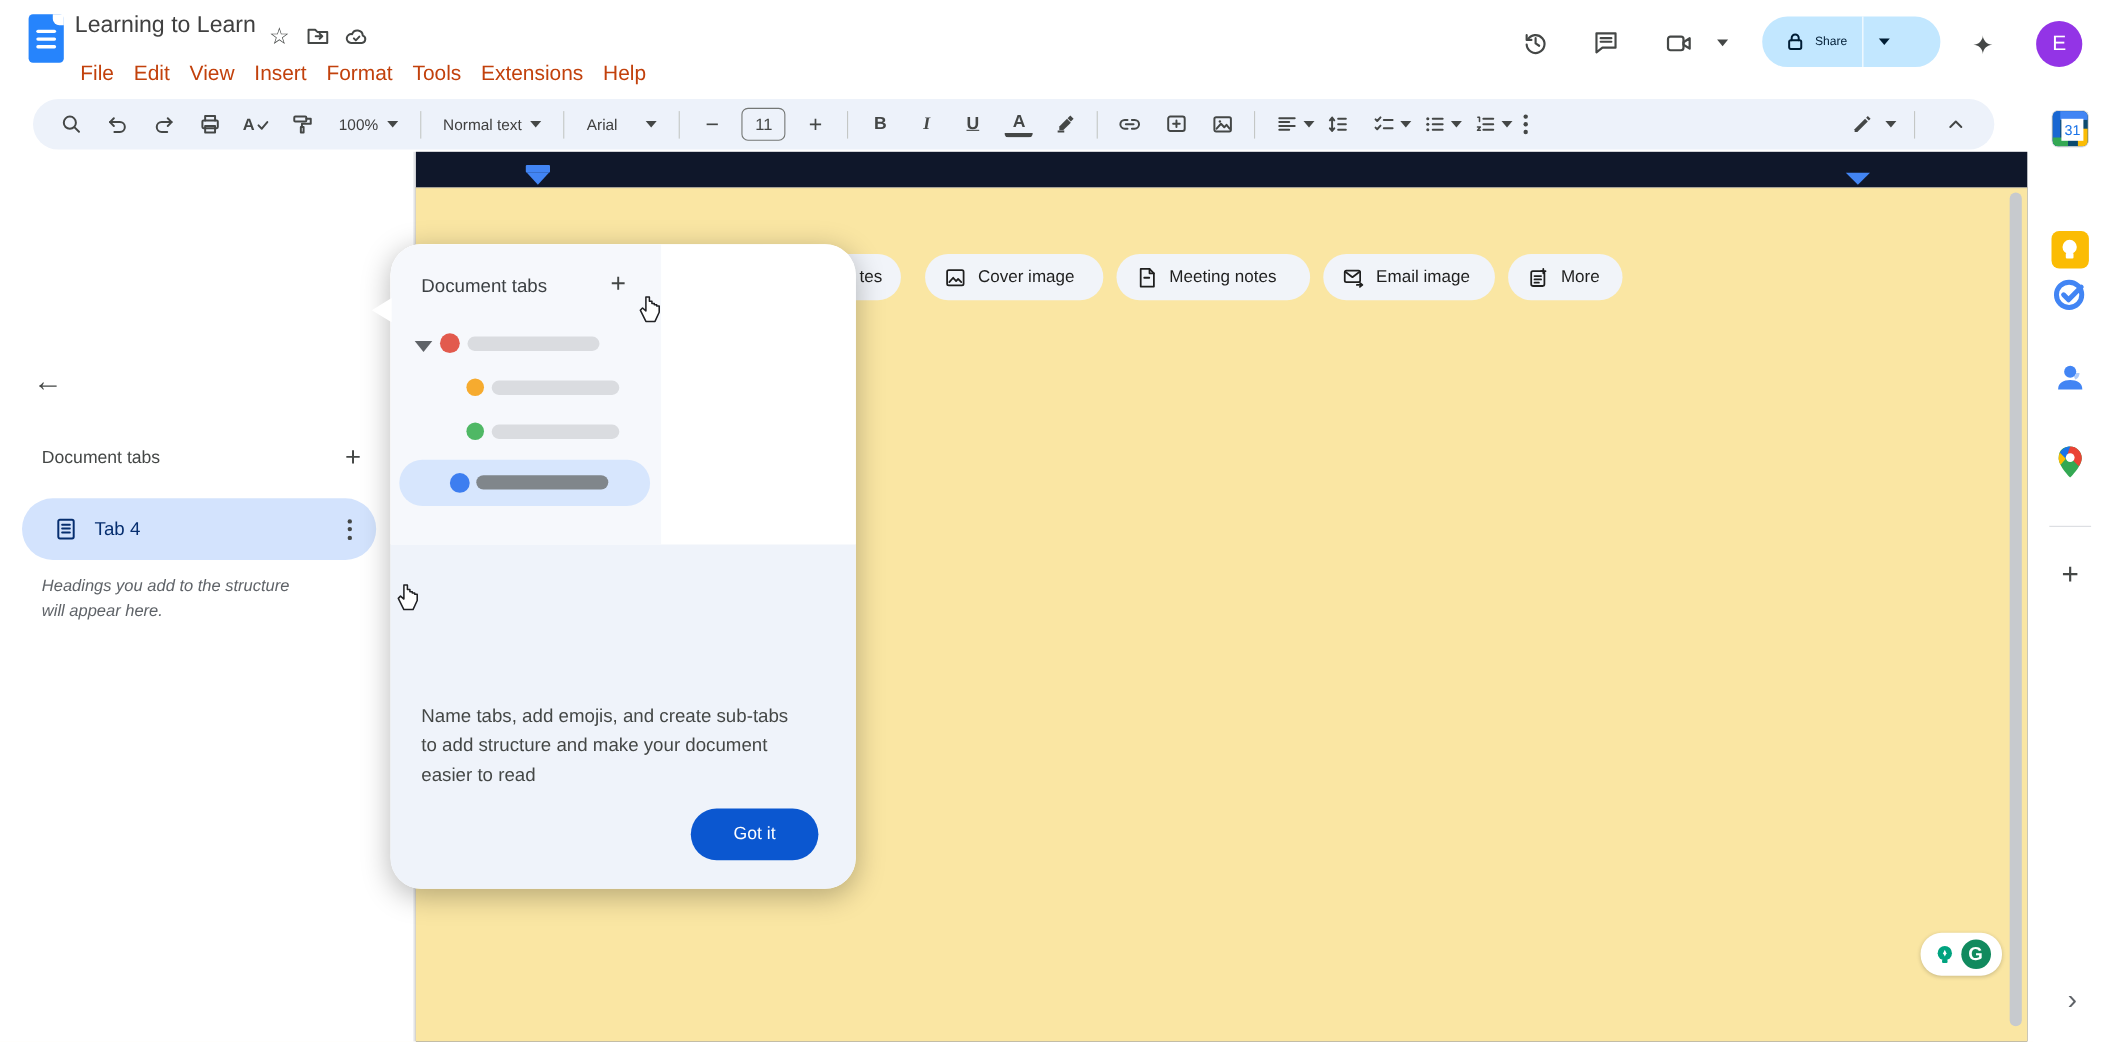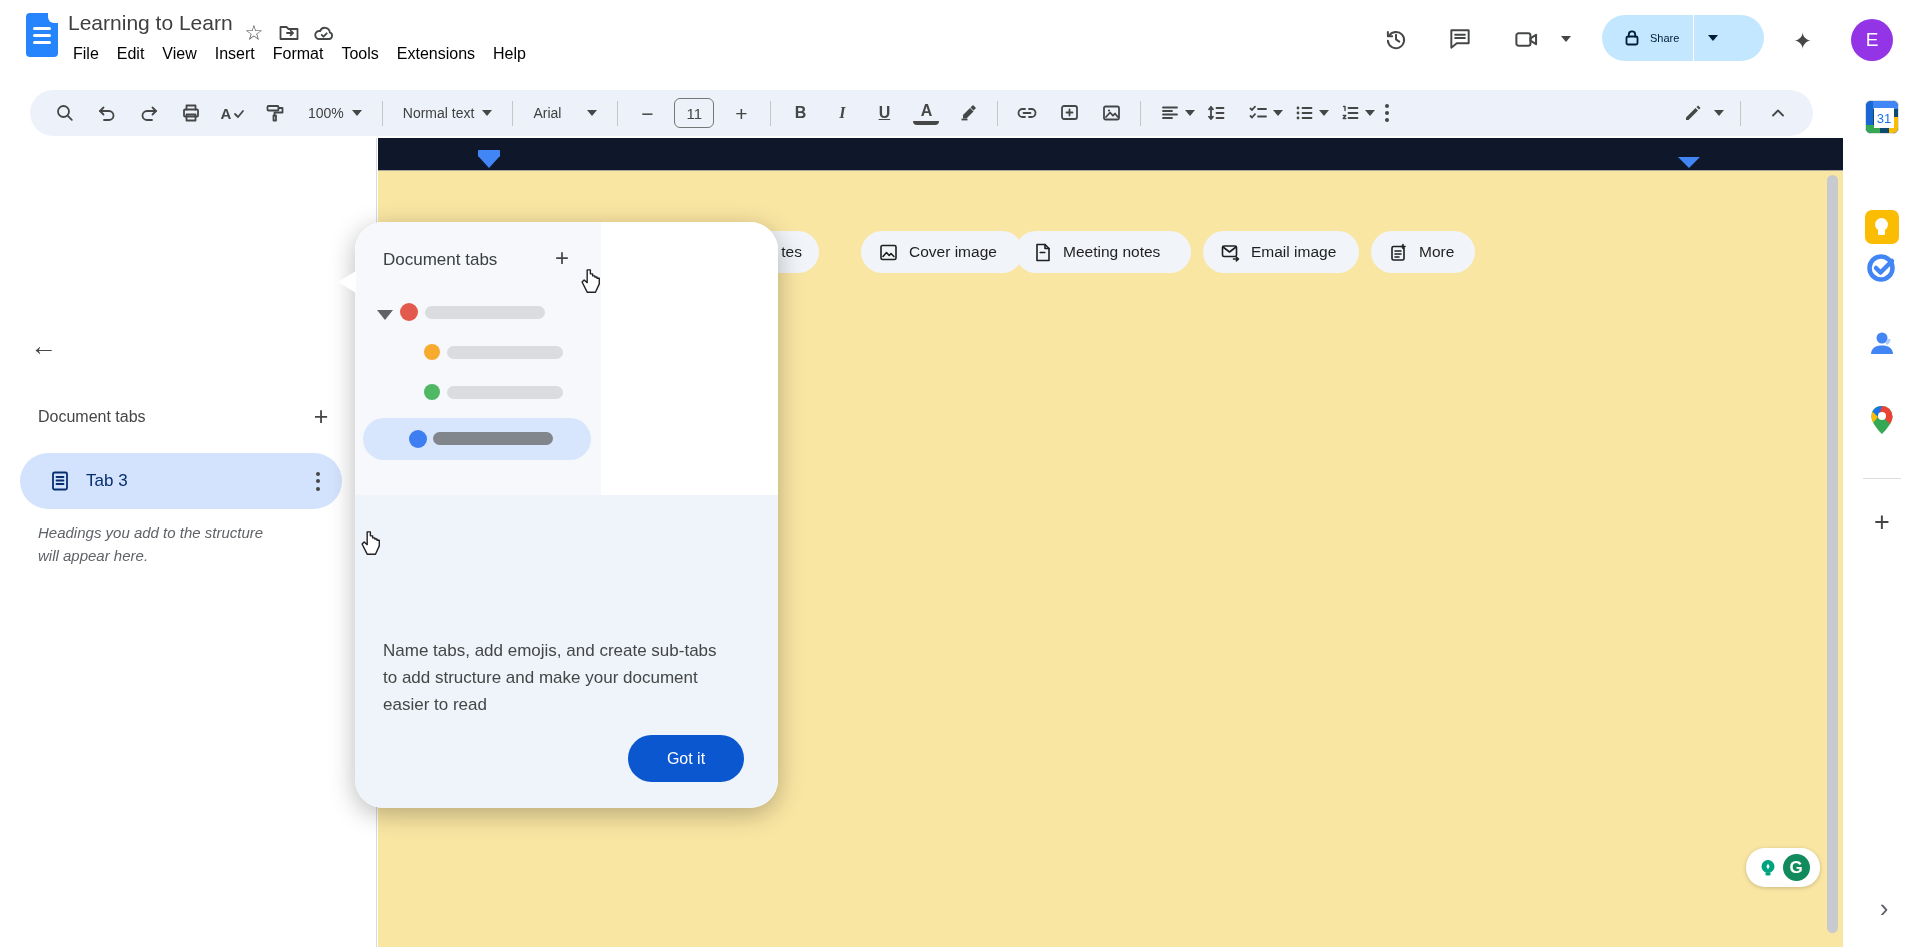--- a/index.html
+++ b/index.html
@@ -11,21 +11,21 @@
 
   
   .header{position:absolute;left:0;top:0;width:100%;height:76px;background:#fff;}
   .docs-logo{position:absolute;left:26px;top:13px;width:32px;height:44px;background:#2684fc;border-radius:4px;}
   .docs-logo .fold{position:absolute;right:0;top:0;width:10px;height:10px;background:#fff;border-bottom-left-radius:6px;}
   .docs-logo .fold2{position:absolute;right:0;top:0;width:10px;height:10px;background:#0e5bd0;border-bottom-left-radius:10px;transform:translate(0,0);clip-path:polygon(0 0,100% 100%,0 100%);}
   .docs-logo .ln{position:absolute;left:7px;width:18px;height:3px;background:#fff;border-radius:2px;}
   .doc-title{position:absolute;left:68px;top:11px;font-size:21px;color:#404040;}
   .title-ic{position:absolute;top:22px;width:22px;height:22px;display:flex;align-items:center;justify-content:center;color:#444746;}
   .menubar{position:absolute;left:64px;top:42px;display:flex;}
-  .menubar .mi{padding:3px 9px;font-size:16px;color:#000000;border-radius:6px;cursor:default;}
+  .menubar .mi{padding:3px 9px;font-size:19px;color:#c2410c;border-radius:6px;cursor:default;margin-top:12px;}
   .h-right-ic{position:absolute;top:26px;width:26px;height:26px;color:#444746;}
   .caret{width:0;height:0;border-left:5px solid transparent;border-right:5px solid transparent;border-top:6px solid #444746;display:inline-block;}
   .share-pill{position:absolute;left:1602px;top:15px;width:162px;height:46px;background:#c2e7ff;border-radius:23px;display:flex;align-items:center;color:#001d35;}
   .share-pill .lbl{font-size:11px;font-weight:400;margin-left:8px;}
   .share-pill .sep{width:1px;height:46px;background:#ffffff;margin-left:14px;}
   .avatar{position:absolute;left:1851px;top:19px;width:42px;height:42px;border-radius:50%;display:flex;align-items:center;justify-content:center;color:#fff;font-size:19px;font-weight:500;}
 
   
   .toolbar{position:absolute;left:30px;top:90px;width:1783px;height:46px;background:#edf2fa;border-radius:23px;
            display:flex;align-items:center;padding:0 14px;}
@@ -359,21 +359,21 @@
 
   <div class="sidebar">
     <div class="back-arrow">←</div>
     <div class="sb-head">Document tabs</div>
     <div class="sb-add">+</div>
     <div class="tab-pill" id="tabpill" style="background: rgb(211, 227, 253);">
       <svg class="ico" style="stroke:#062e6f;margin-left:28px;" width="24" height="24" viewBox="0 0 24 24">
           <rect x="5" y="3.5" width="14" height="17" rx="1.5"></rect>
           <path d="M8.5 8h7M8.5 11.5h7M8.5 15h7"></path>
         </svg>
-      <span class="lbl">Tab 3</span>
+      <span class="lbl">Tab 4</span>
       <div class="tab-dots">
           <i></i>
           <i></i>
           <i></i>
         </div>
     </div>
     <div class="sb-hint">Headings you add to the structure will appear here.</div>
 
   </div>
 
@@ -384,21 +384,21 @@
       <div class="mk-bar"></div>
         <div class="mk-tri"></div>
     </div>
     <div class="marker" style="left:1300px;top:19px;">
       <div class="mk-tri" style="border-left-width:11px;border-right-width:11px;"></div>
     </div>
 
     <div class="chip" style="left:283px;width:158px;justify-content:flex-end;">
       <span>tes</span>
     </div>
-    <div class="chip" style="left:483px;width:162px;">
+    <div class="chip" style="left:463px;width:162px;">
       <svg class="ico" style="stroke:#1f1f1f;stroke-width:1.6;" width="21" height="21" viewBox="0 0 21 21">
           <rect x="3" y="3.5" width="15" height="14" rx="1.5"></rect>
           <path d="M5 14.5l3.5-4 2.7 3 1.8-2 2.9 3"></path>
           <path d="M4 11.5h13" stroke-width="0"></path>
         </svg>
       <span>Cover image</span>
     </div>
     <div class="chip" style="left:637px;width:176px;">
       <svg class="ico" style="stroke:#1f1f1f;stroke-width:1.6;" width="21" height="21" viewBox="0 0 21 21">
           <path d="M5 2.5h8l4 4v12H5z"></path>

